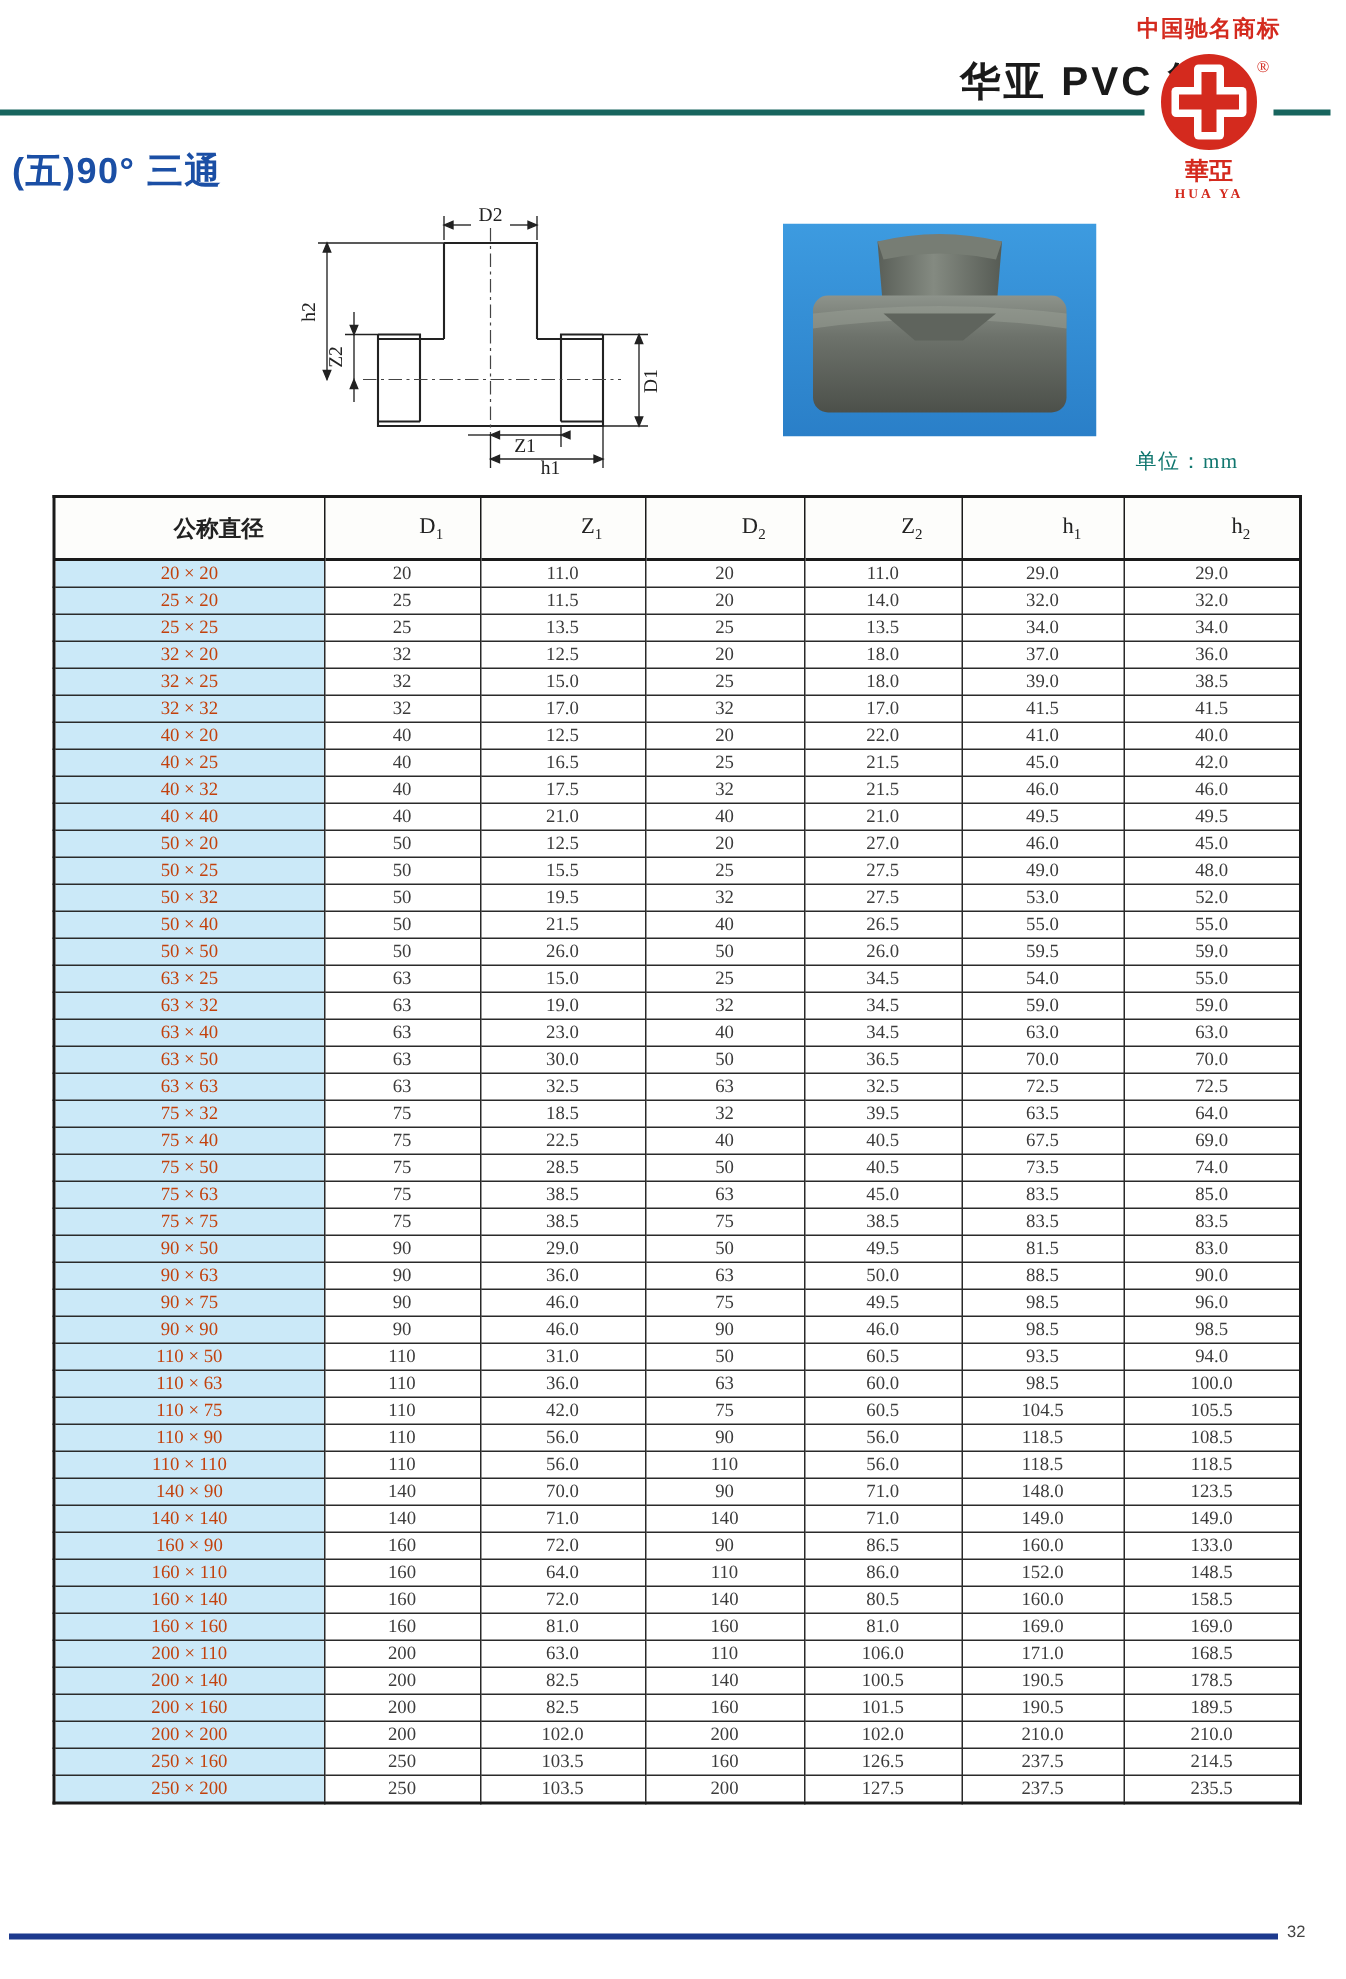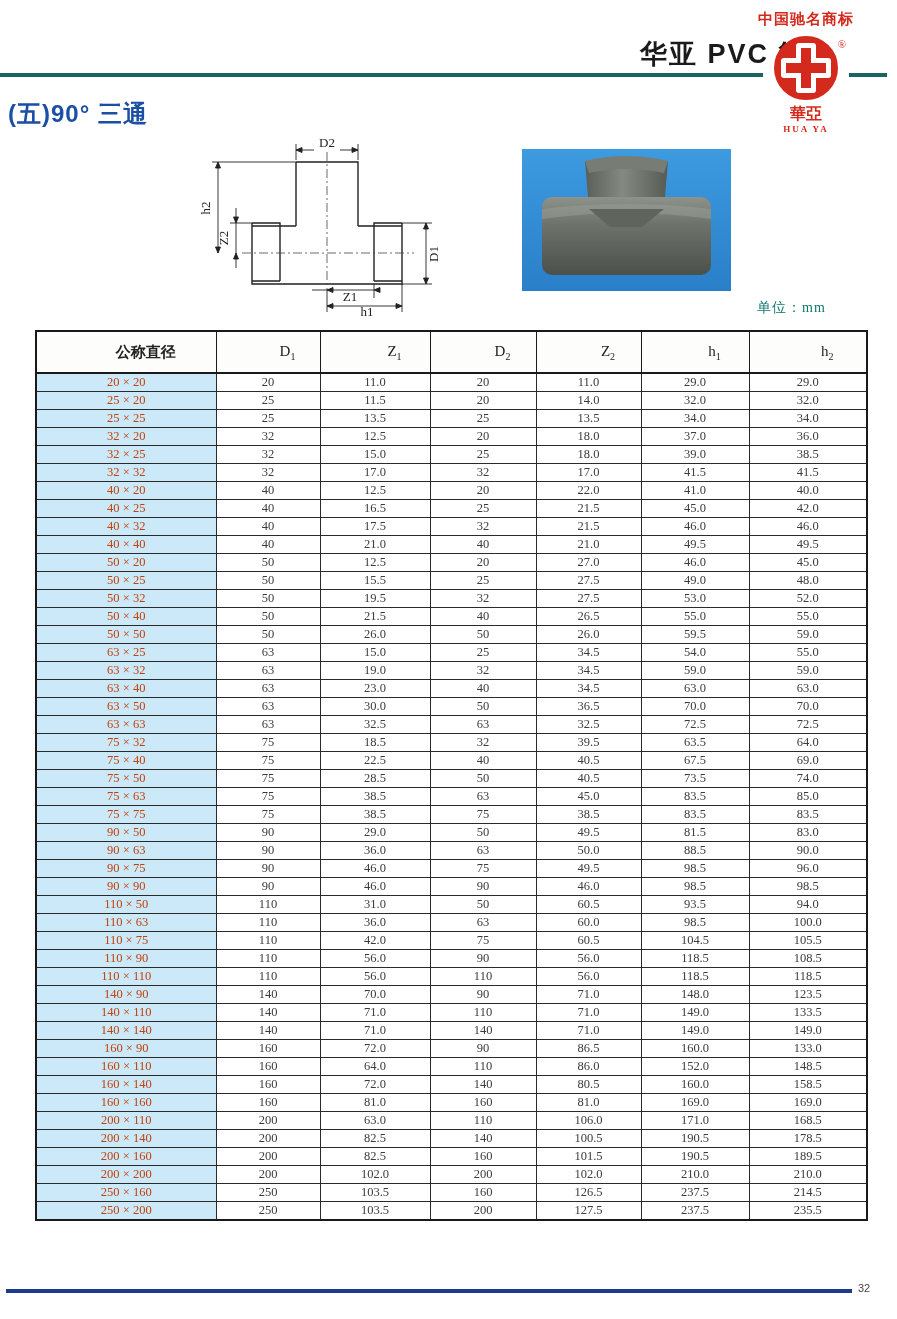--- a/index.html
+++ b/index.html
@@ -507,29 +507,20 @@
       <tr>
         <td class="row-label">140 × 90</td>
         <td>140</td>
         <td>70.0</td>
         <td>90</td>
         <td>71.0</td>
         <td>148.0</td>
         <td>123.5</td>
       </tr>
       <tr>
-        <td class="row-label">140 × 110</td>
-        <td>140</td>
-        <td>71.0</td>
-        <td>110</td>
-        <td>71.0</td>
-        <td>149.0</td>
-        <td>133.5</td>
-      </tr>
-      <tr>
         <td class="row-label">140 × 140</td>
         <td>140</td>
         <td>71.0</td>
         <td>140</td>
         <td>71.0</td>
         <td>149.0</td>
         <td>149.0</td>
       </tr>
       <tr>
         <td class="row-label">160 × 90</td>

